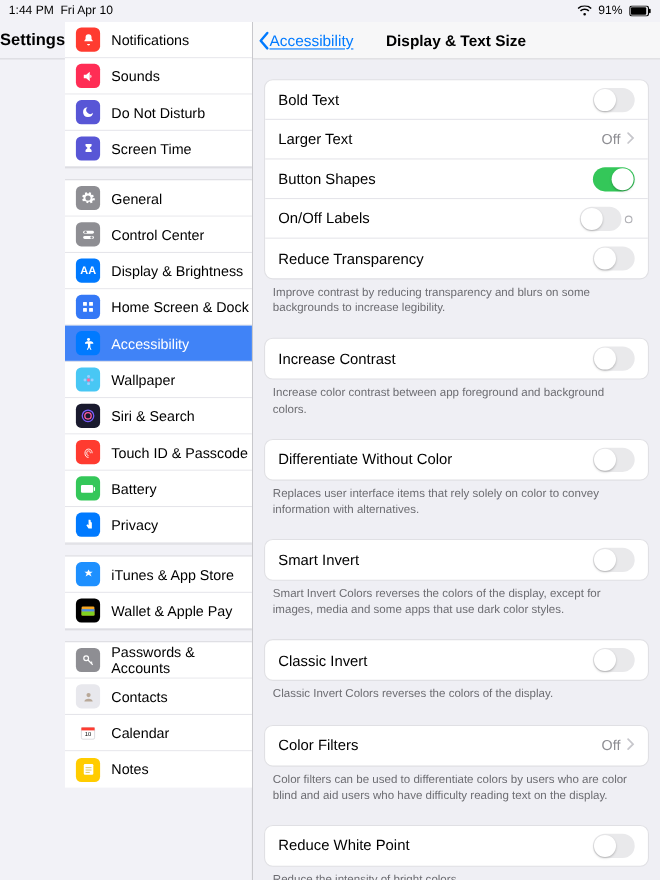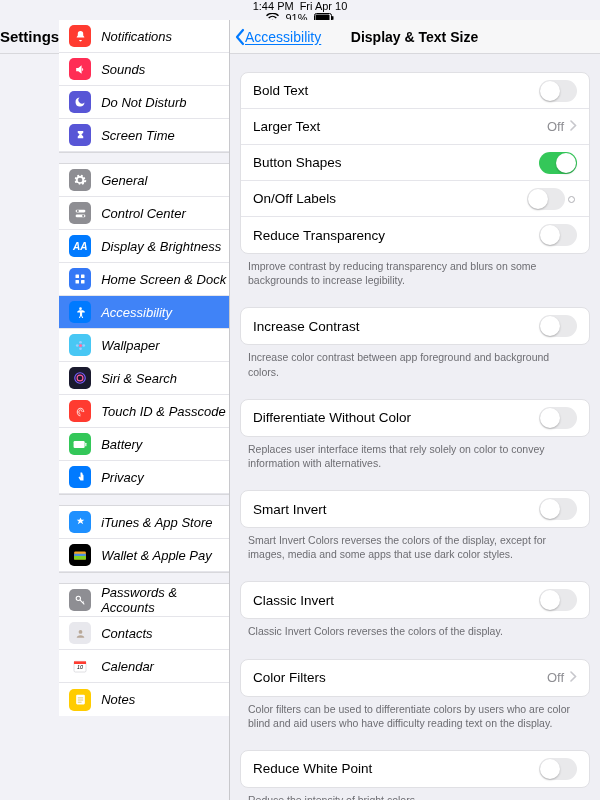--- a/index.html
+++ b/index.html
@@ -1,25 +1,25 @@
 <!DOCTYPE html>
 <html><head>
 <meta charset="utf-8">
 <style>
   * { box-sizing: border-box; margin: 0; padding: 0; }
   html, body { width: 600px; height: 800px; overflow: hidden; font-family: -apple-system, "Helvetica Neue", Arial, sans-serif; background: #f2f2f7; color: #000; }
-  .statusbar { height: 20px; display: flex; justify-content: space-between; align-items: center; padding: 0 8px; font-size: 11px; font-weight: 500; flex-direction: column; }
+  .statusbar { height: 20px; display: flex; justify-content: space-between; align-items: center; padding: 0 8px; font-size: 11px; font-weight: 500; }
   .statusbar .left { display:flex; gap:6px;}
   .statusbar .right { display:flex; gap:6px; align-items:center;}
   .wifi-icon, .batt-icon { display:inline-block; }
   .wifi-icon svg, .batt-icon svg { display:block; }
   .shell { display:flex; height: calc(100% - 20px); }
   .sidebar { width: 230px; border-right: 1px solid #c8c8cc; background:#f2f2f7; overflow:hidden; display:flex; flex-direction:row;}
   .sidebar-header { height: 34px; display:flex; align-items:center; justify-content:center; font-weight:600; font-size:15px; border-bottom:1px solid #d8d8dc;}
-  .sidebar-list { flex:1; overflow-y:auto;font-style:italic; }
+  .sidebar-list { flex:1; overflow-y:auto; }
   .group-sep { height: 12px; background:#f2f2f7; border-top:1px solid #d8d8dc; border-bottom:1px solid #d8d8dc;}
   .item { display:flex; align-items:center; height:33px; padding-left:10px; background:#fff; border-bottom:1px solid #e5e5ea; font-size:13px;}
   .item:last-child { border-bottom:none;}
   .item .icon-box { width:22px; height:22px; border-radius:5px; display:flex; align-items:center; justify-content:center; margin-right:10px; flex-shrink:0;}
   .item .icon-box svg { display:block;}
   .item.selected { background:#4083f7; color:#fff; }
   .item.selected + .item { }
   .detail { flex:1; background:#efeff4; overflow-y:auto; }
   .detail-header { height:34px; display:flex; align-items:center; border-bottom:1px solid #d8d8dc; background:#f7f7f8; position:relative;}
   .back-btn { display:flex; align-items:center; color:#007aff; font-size:14px; padding-left:4px; text-decoration:underline; text-underline-offset:2px;}

